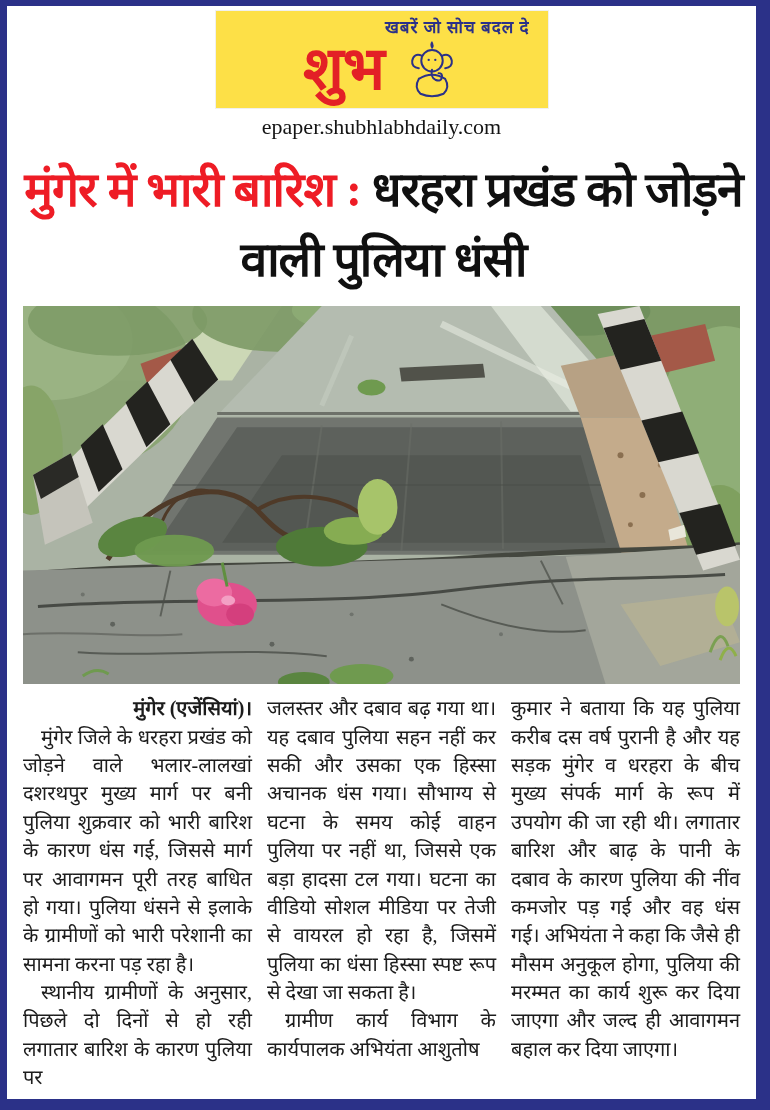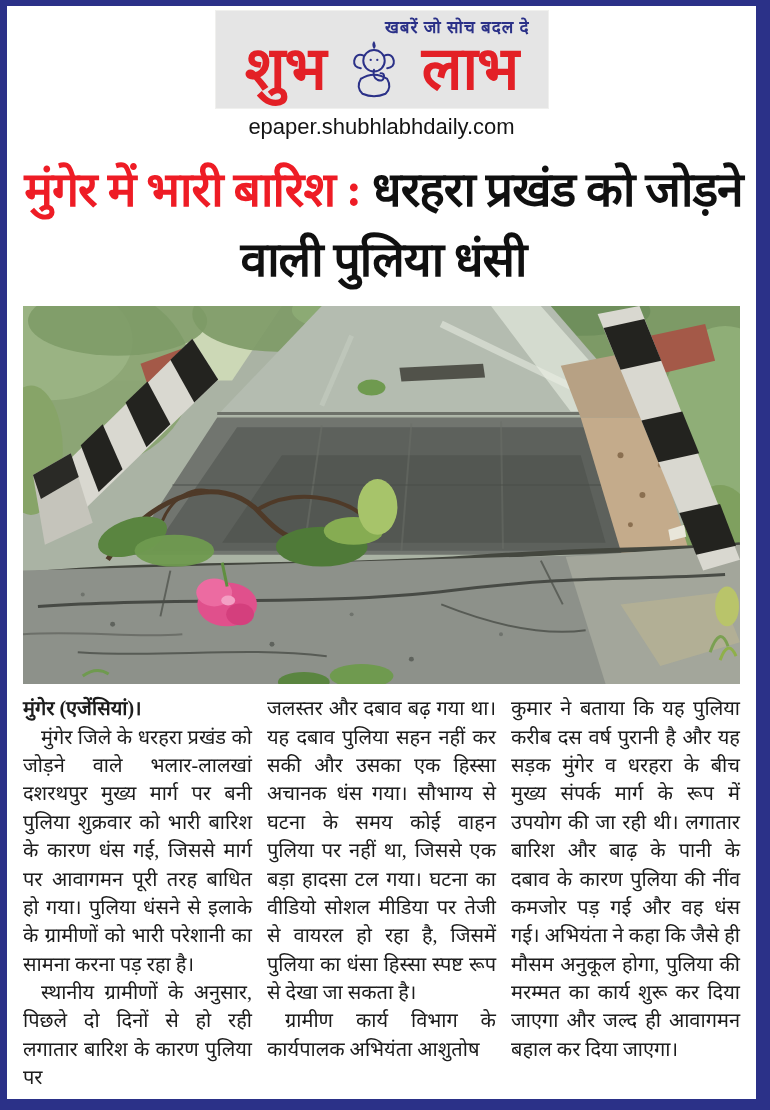--- a/index.html
+++ b/index.html
@@ -11,36 +11,36 @@
     border-style:solid;
     border-color:#2b3188;
     border-width:6px 14px 11px 7px;
     font-family:"Liberation Serif", serif;
     overflow:hidden;
   }
   
   .masthead{ text-align:center; padding-top:4px; }
   .logo-box{
     display:inline-block;
-    background:#e5e5e5;
+    background:#fde047;
     border:1px solid #f0f0ee;
     padding:4px 16px 6px 16px;
     min-width:300px;
     text-align:right;
   }
   .tagline{
     color:#2b3188; font-weight:bold; font-size:17px; letter-spacing:1px;
     padding-right:2px;
   }
   .logo-row{ display:flex; align-items:center; justify-content:center; gap:20px; margin-top:-2px;}
   .logo-word{ color:#e32026; font-weight:800; font-size:60px; line-height:1.05; letter-spacing:-1px;}
   .ganesha{ width:52px; height:66px; margin:0 2px; }
   .subtitle{ color:#e32026; font-weight:bold; font-size:15px; margin-top:-6px; padding-right:2px;}
   .site-url{
-    font-family:Liberation Sans, sans-serif;
+    font-family:Liberation Serif, serif;
     font-size:22px; color:#141414; margin-top:5px; text-align:center;
   }
   .date-line{
     font-family:"DejaVu Sans", sans-serif;
     font-size:20px; color:#141414; margin-top:2px; text-align:center;
   }
   
   .headline{
     margin:15px 4px 4px 8px;
     text-align:center;
@@ -55,21 +55,21 @@
   .photo-wrap{ margin:12px 16px 0 16px; height:378px; }
   .photo-wrap svg{ display:block; width:100%; height:100%; }
   
   .article{
     margin:10px 16px 0 16px;
     display:flex; gap:15px;
     color:#1c1c1c;
     font-size:20px; line-height:1.42;
   }
   .col{ flex:1 1 0; text-align:justify; }
-  .dateline{ text-align:left; font-weight:bold; margin:0 0 2px 0; }
+  .dateline{ text-align:right; font-weight:bold; margin:0 0 2px 0; }
   .col p{ margin:0; }
   .col p.indent{ text-indent:18px; }
 </style>
 </head>
 <body>
 
 <div class="page">
 
   <div class="masthead">
     <div class="logo-box">
@@ -81,21 +81,20 @@
             <path d="M30 6 q4 6 0 10 q-4 -6 0 -10 Z" fill="#2b3188" stroke="none"></path>
             <circle cx="30" cy="30" r="13"></circle>
             <path d="M18 24 q-10 -4 -12 6 q-1 8 8 9"></path>
             <path d="M42 24 q10 -4 12 6 q1 8 -8 9"></path>
             <path d="M30 41 q-2 9 4 12 q7 3 8 -3 q1 -5 -4 -5"></path>
             <path d="M14 52 q16 -10 32 0 q6 10 -2 18 q-14 6 -28 0 q-8 -8 -2 -18"></path>
             <circle cx="26" cy="29" r="1.4" fill="#2b3188" stroke="none"></circle>
             <circle cx="34" cy="29" r="1.4" fill="#2b3188" stroke="none"></circle>
           </g>
         </svg>
-        <span class="logo-word">लाभ</span>
       </div>
     </div>
     <div class="site-url">epaper.shubhlabhdaily.com</div>
   </div>
 
   <div class="headline">
     <span class="red">मुंगेर में भारी बारिश : </span><span class="black">धरहरा प्रखंड को जोड़ने वाली पुलिया धंसी</span>
   </div>
 
   <div class="photo-wrap">

